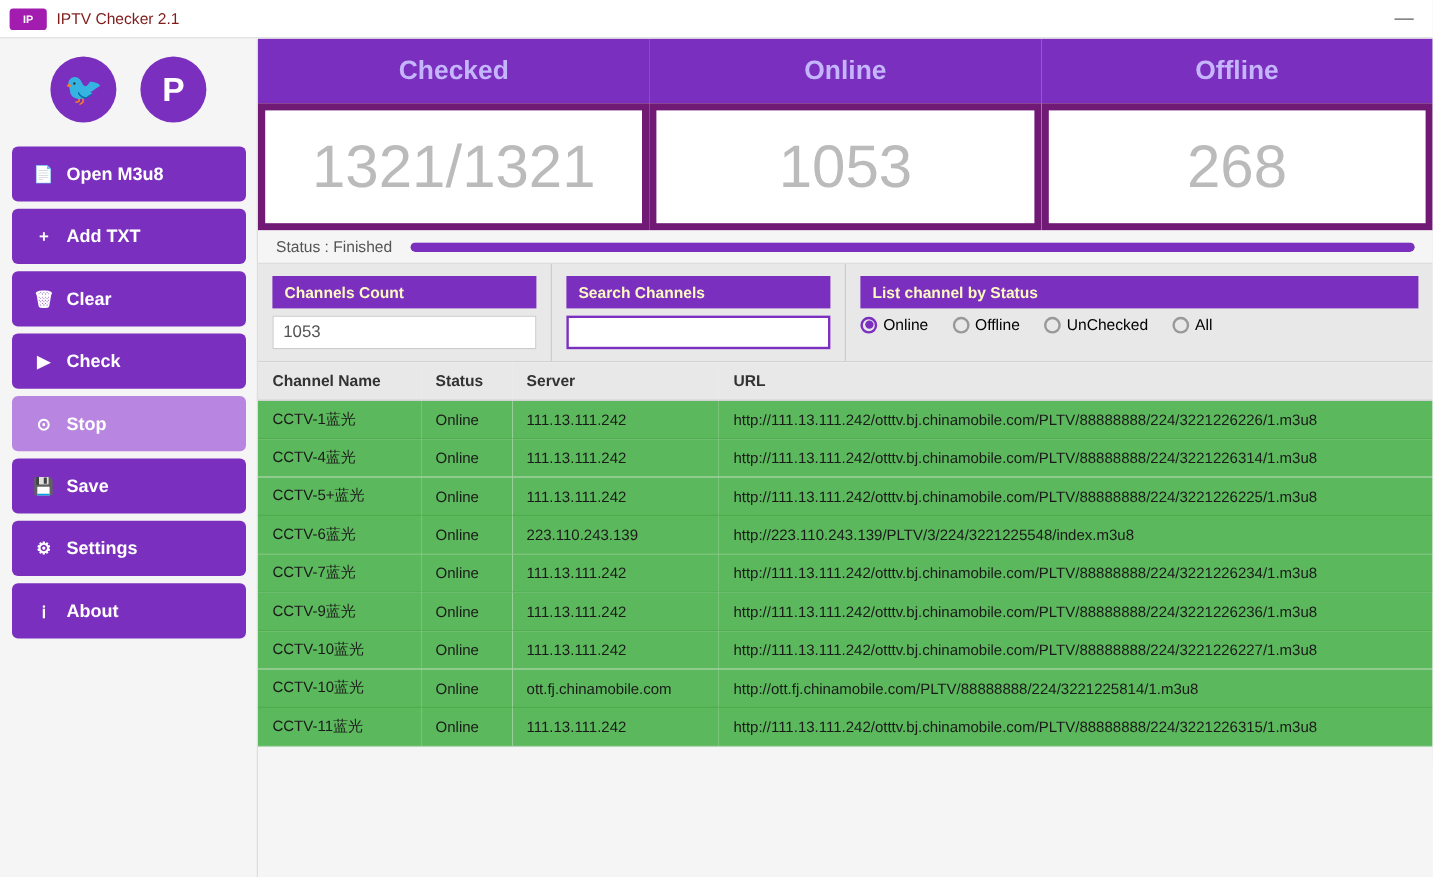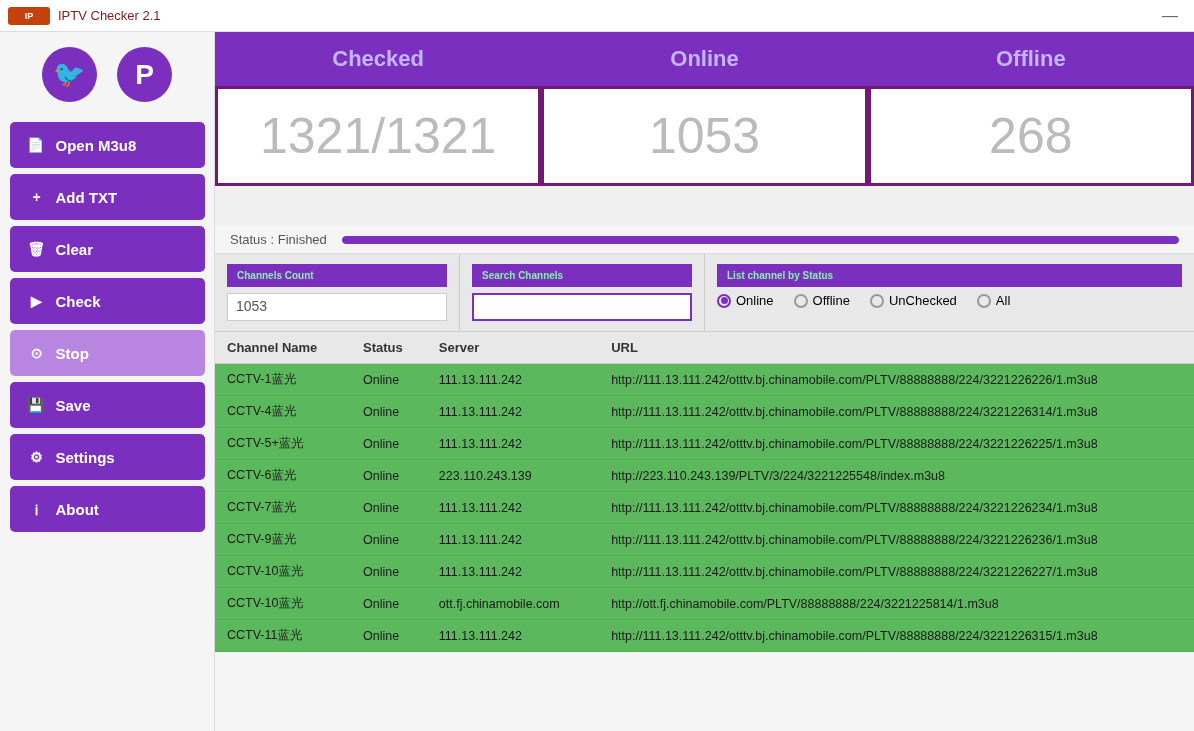--- a/index.html
+++ b/index.html
@@ -9,22 +9,22 @@
     .titlebar {
       background: #fff;
       height: 32px;
       display: flex;
       align-items: center;
       padding: 0 8px;
       border-bottom: 1px solid #ddd;
       flex-shrink: 0;
     }
     .titlebar-icon {
-      width: 42px; height: 18px;
-      background: #c2410c;
+      width: 31px; height: 18px;
+      background: #a21caf;
       border-radius: 3px;
       margin-right: 8px;
       display: flex; align-items: center; justify-content: center;
       color: white; font-size: 10px; font-weight: bold;
     }
     .titlebar-title { font-size: 13px; color: #7f1d1d; flex: 1; }
     .titlebar-min { margin-left: auto; color: #666; font-size: 16px; cursor: pointer; padding: 0 8px; }
 
     
     .main-layout {
@@ -105,32 +105,31 @@
       padding: 14px 20px;
       text-align: center;
     }
     .stat-value {
       background: white;
       font-size: 50px;
       color: #bbb;
       font-weight: 300;
       text-align: center;
       padding: 18px 20px;
-      border: 3px solid #701a75;
+      border: 6px solid #701a75;
     }
 
     
     .status-bar {
       display: flex;
       align-items: center;
       padding: 6px 15px;
       background: #f5f5f5;
       border-bottom: 1px solid #ddd;
       flex-shrink: 0;
-      margin-top: 40px;
     }
     .status-text { font-size: 13px; color: #555; margin-right: 15px; white-space: nowrap; }
     .progress-bar-container {
       flex: 1;
       height: 8px;
       background: #ddd;
       border-radius: 4px;
       overflow: hidden;
     }
     .progress-bar-fill {
@@ -233,23 +232,23 @@
       white-space: nowrap;
       overflow: hidden;
       text-overflow: ellipsis;
       max-width: 500px;
     }
 
     
     .filter-header-label {
       display: block;
       background: #7B2FBE;
-      color: #86efac;
+      color: #fef9c3;
       padding: 6px 10px;
-      font-size: 10px;
+      font-size: 13px;
       font-weight: 600;
       margin-bottom: 6px;
     }
   </style>
 </head>
 <body>
 
 <div class="titlebar">
   <div class="titlebar-icon">
     <span style="font-size:9px;font-weight:bold;">IP</span>

